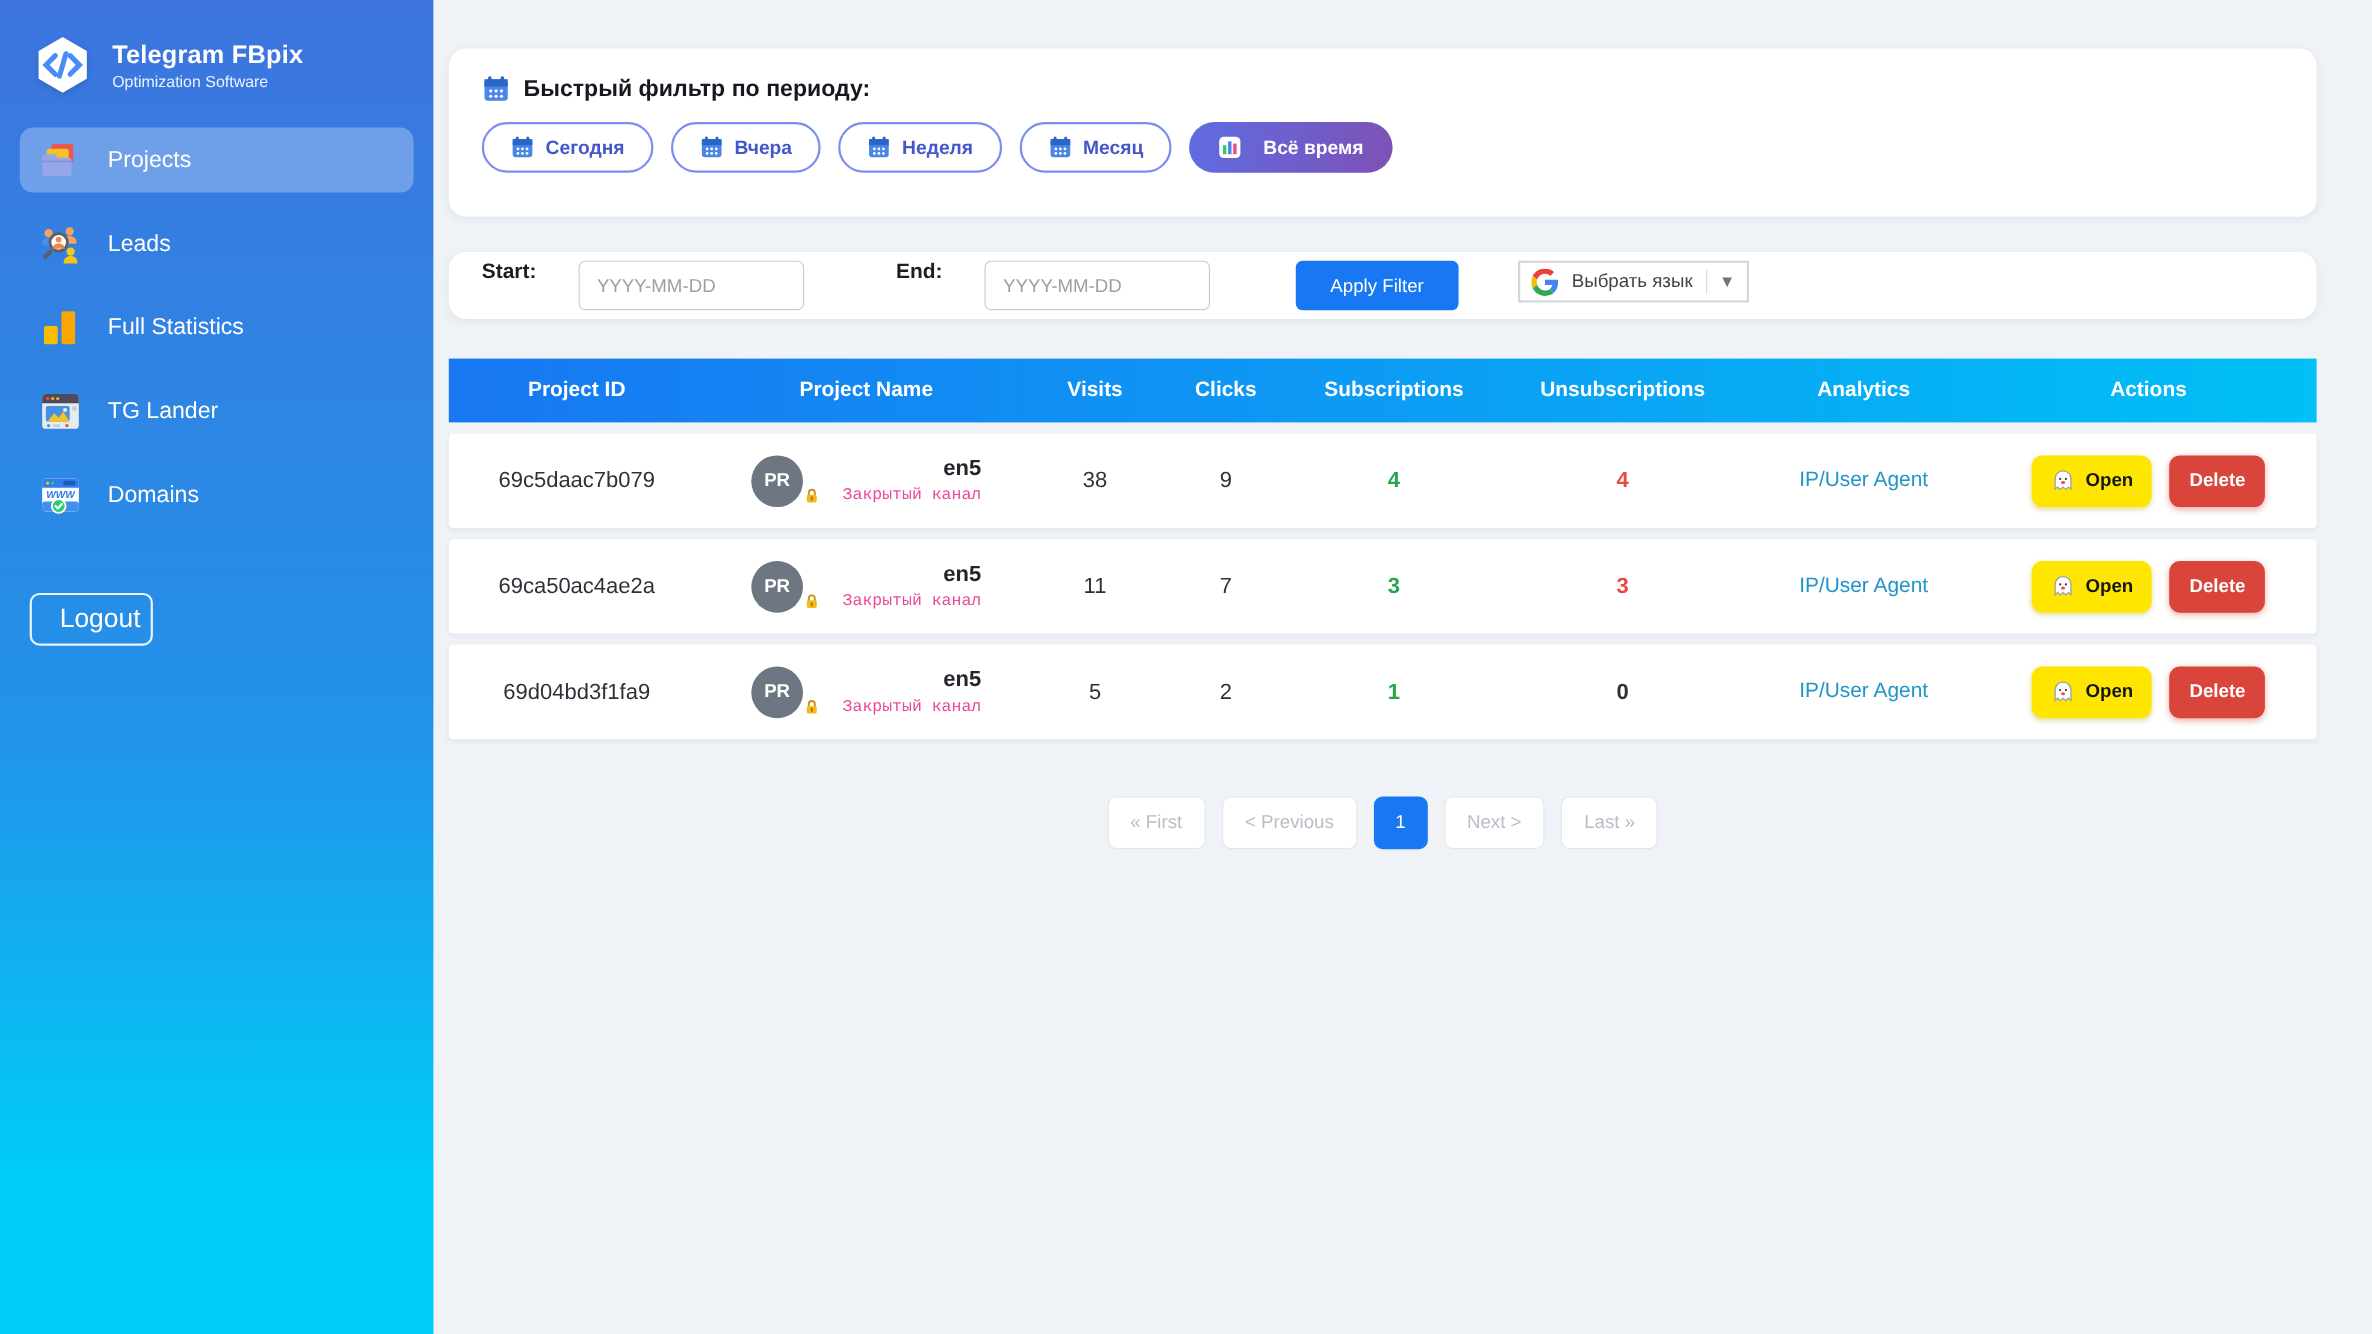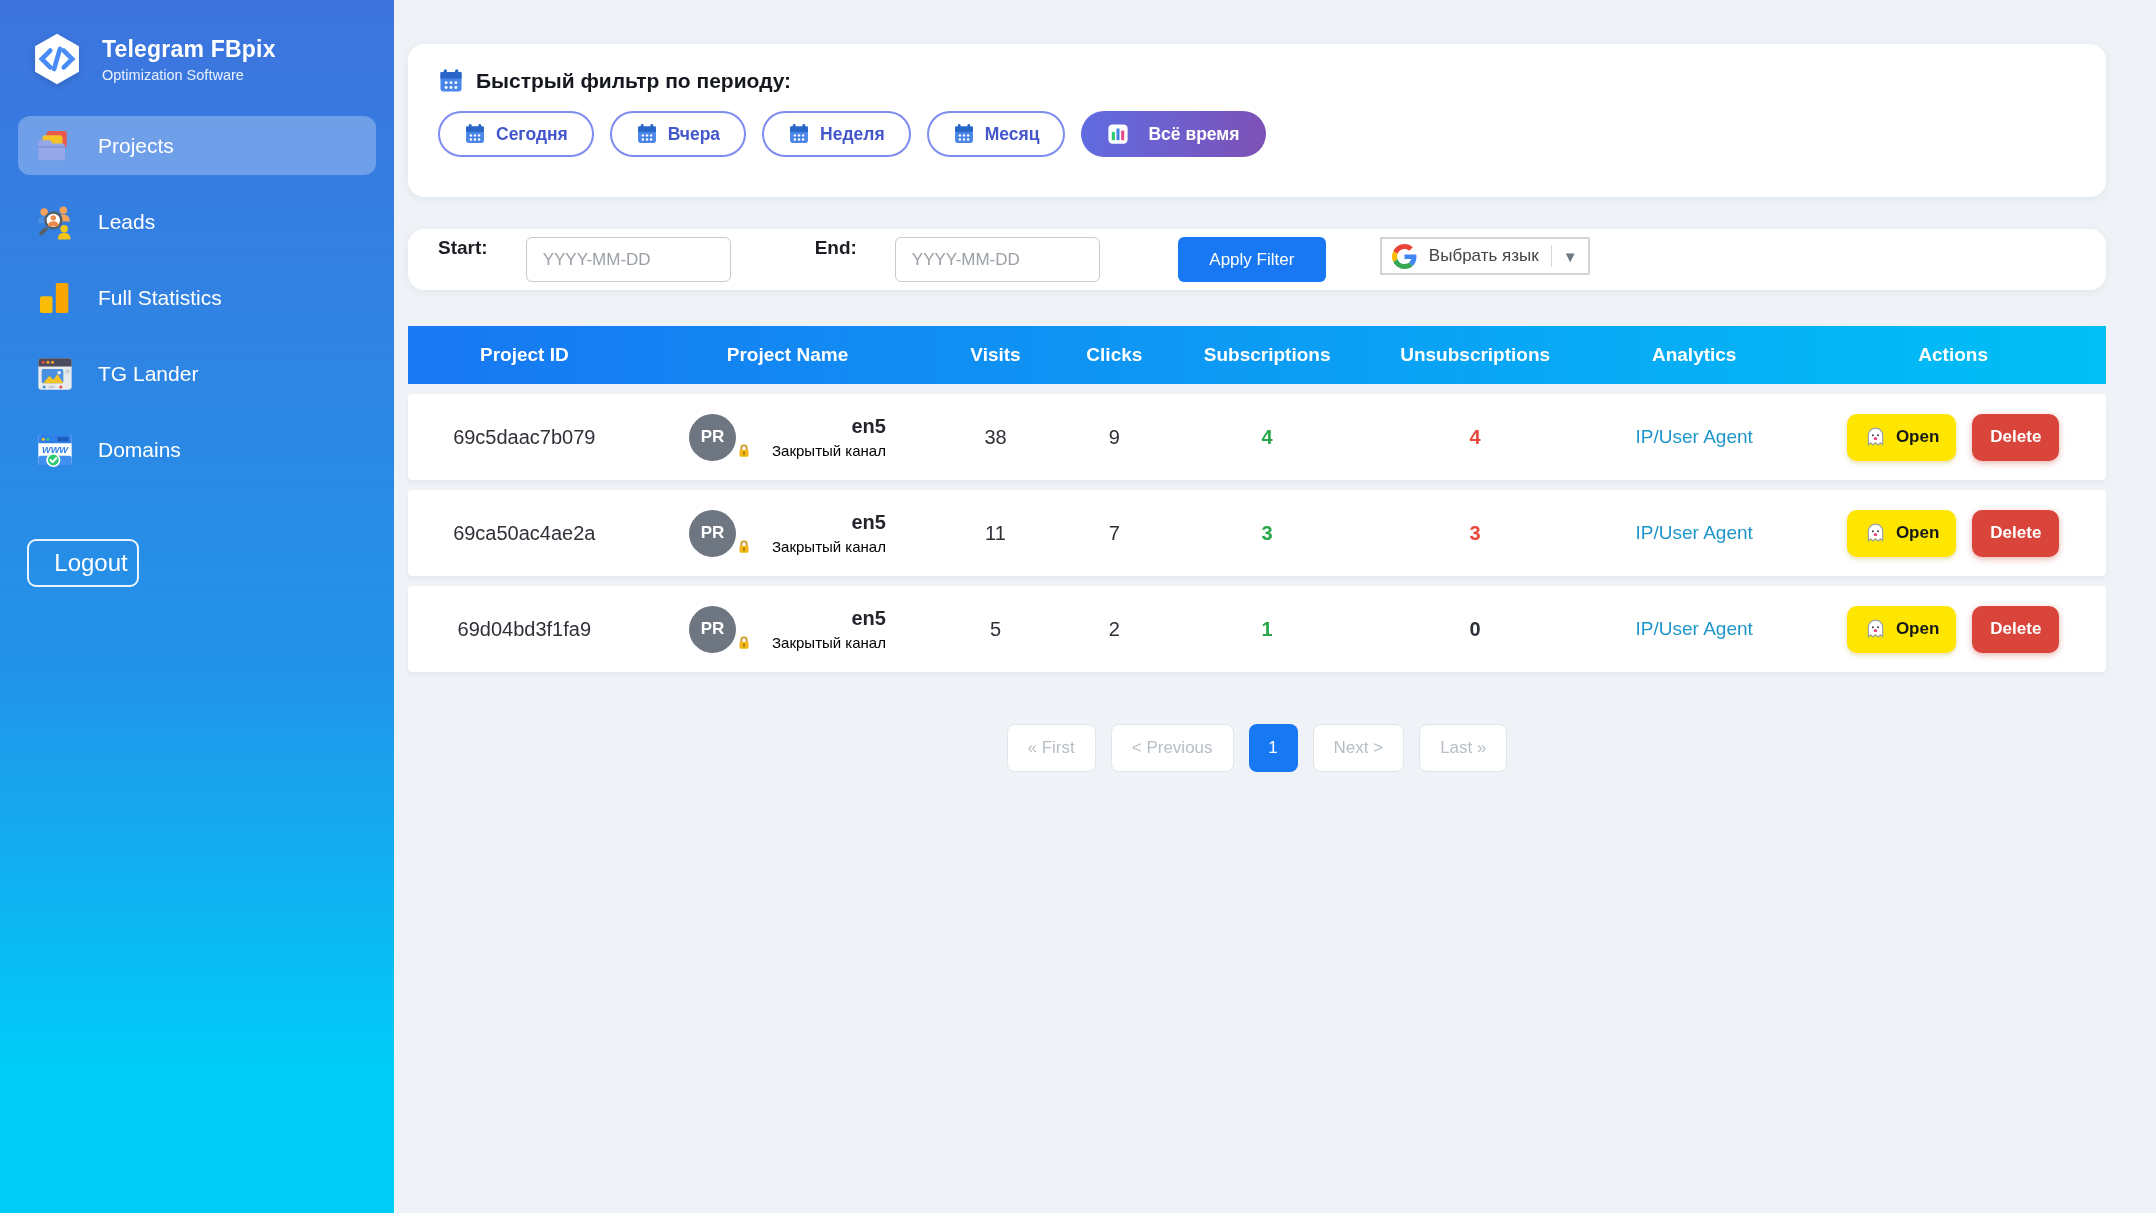--- a/index.html
+++ b/index.html
@@ -70,21 +70,21 @@
   .th { color:#fff; font-size:19px; font-weight:bold; text-align:center; }
   .trow { display:flex; align-items:center; height:86px; background:#fff; margin-top:10px; border-radius:4px;
     box-shadow:0 2px 5px rgba(30,50,90,.06); }
   .td { text-align:center; font-size:20px; color:#2e3138; display:flex; align-items:center; justify-content:center; }
   .col-id{width:13.7%;} .col-name{width:17.3%;} .col-visits{width:7.2%;} .col-clicks{width:6.8%;}
   .col-subs{width:11.2%;} .col-unsubs{width:13.3%;} .col-analytics{width:12.5%;} .col-actions{width:18%;}
   .avatar { width:47px; height:47px; border-radius:50%; background:#6e7681; color:#fff; font-size:17px; font-weight:bold;
     display:flex; align-items:center; justify-content:center; flex:0 0 auto; }
   .name-wrap { text-align:right; }
   .pname { font-size:20px; font-weight:bold; color:#23252b; }
-  .pbadge { display:flex; align-items:center; gap:20px; margin-top:4px; font-size:15px; color:#000000; }
+  .pbadge { display:flex; align-items:center; gap:20px; margin-top:4px; font-size:15px; color:#ec4899;font-family:Liberation Mono, monospace; }
   .pbadge svg { width:16px; height:16px; }
   .green { color:#27a749; font-weight:bold; }
   .unsub-val { font-weight:bold; }
   .analytics-link { color:#2095c9; font-size:19px; text-decoration:none; cursor:pointer; }
   .btn-open { display:flex; align-items:center; gap:9px; height:47px; padding:0 17px; background:#ffe600;
     border:none; border-radius:10px; font-size:17px; font-weight:bold; color:#15161a; font-family:inherit; cursor:pointer;
     box-shadow:0 2px 5px rgba(180,160,0,.35); }
   .btn-open svg { width:23px; height:23px; }
   .btn-delete { height:47px; padding:0 18px; margin-left:16px; background:#d9453a; border:none; border-radius:10px;
     font-size:17px; font-weight:bold; color:#fff; font-family:inherit; cursor:pointer; box-shadow:0 2px 6px rgba(200,60,50,.4); }

